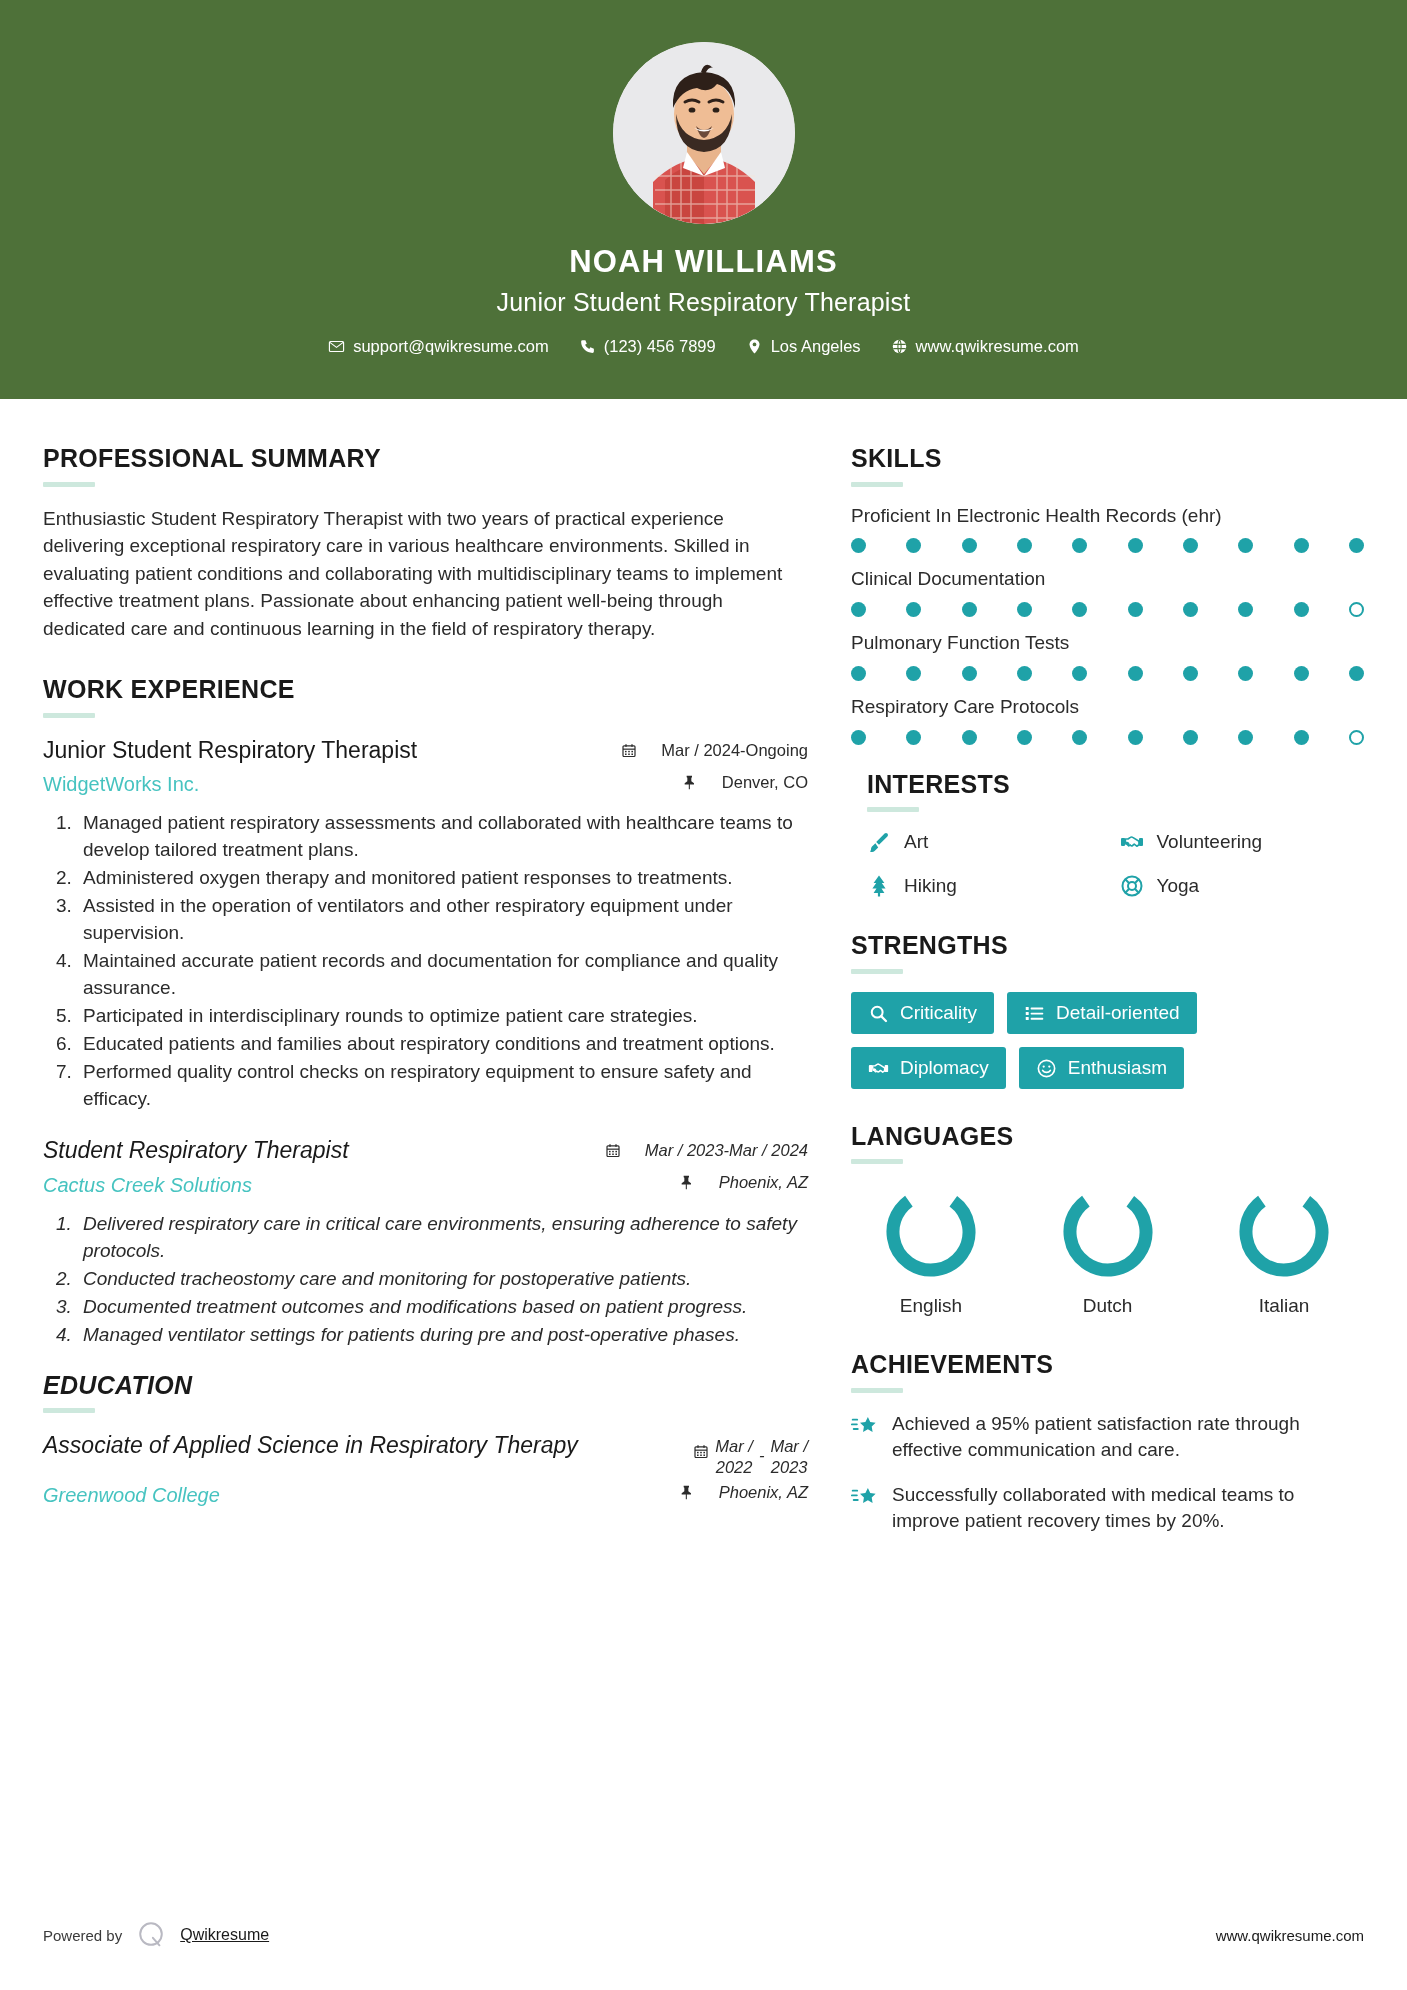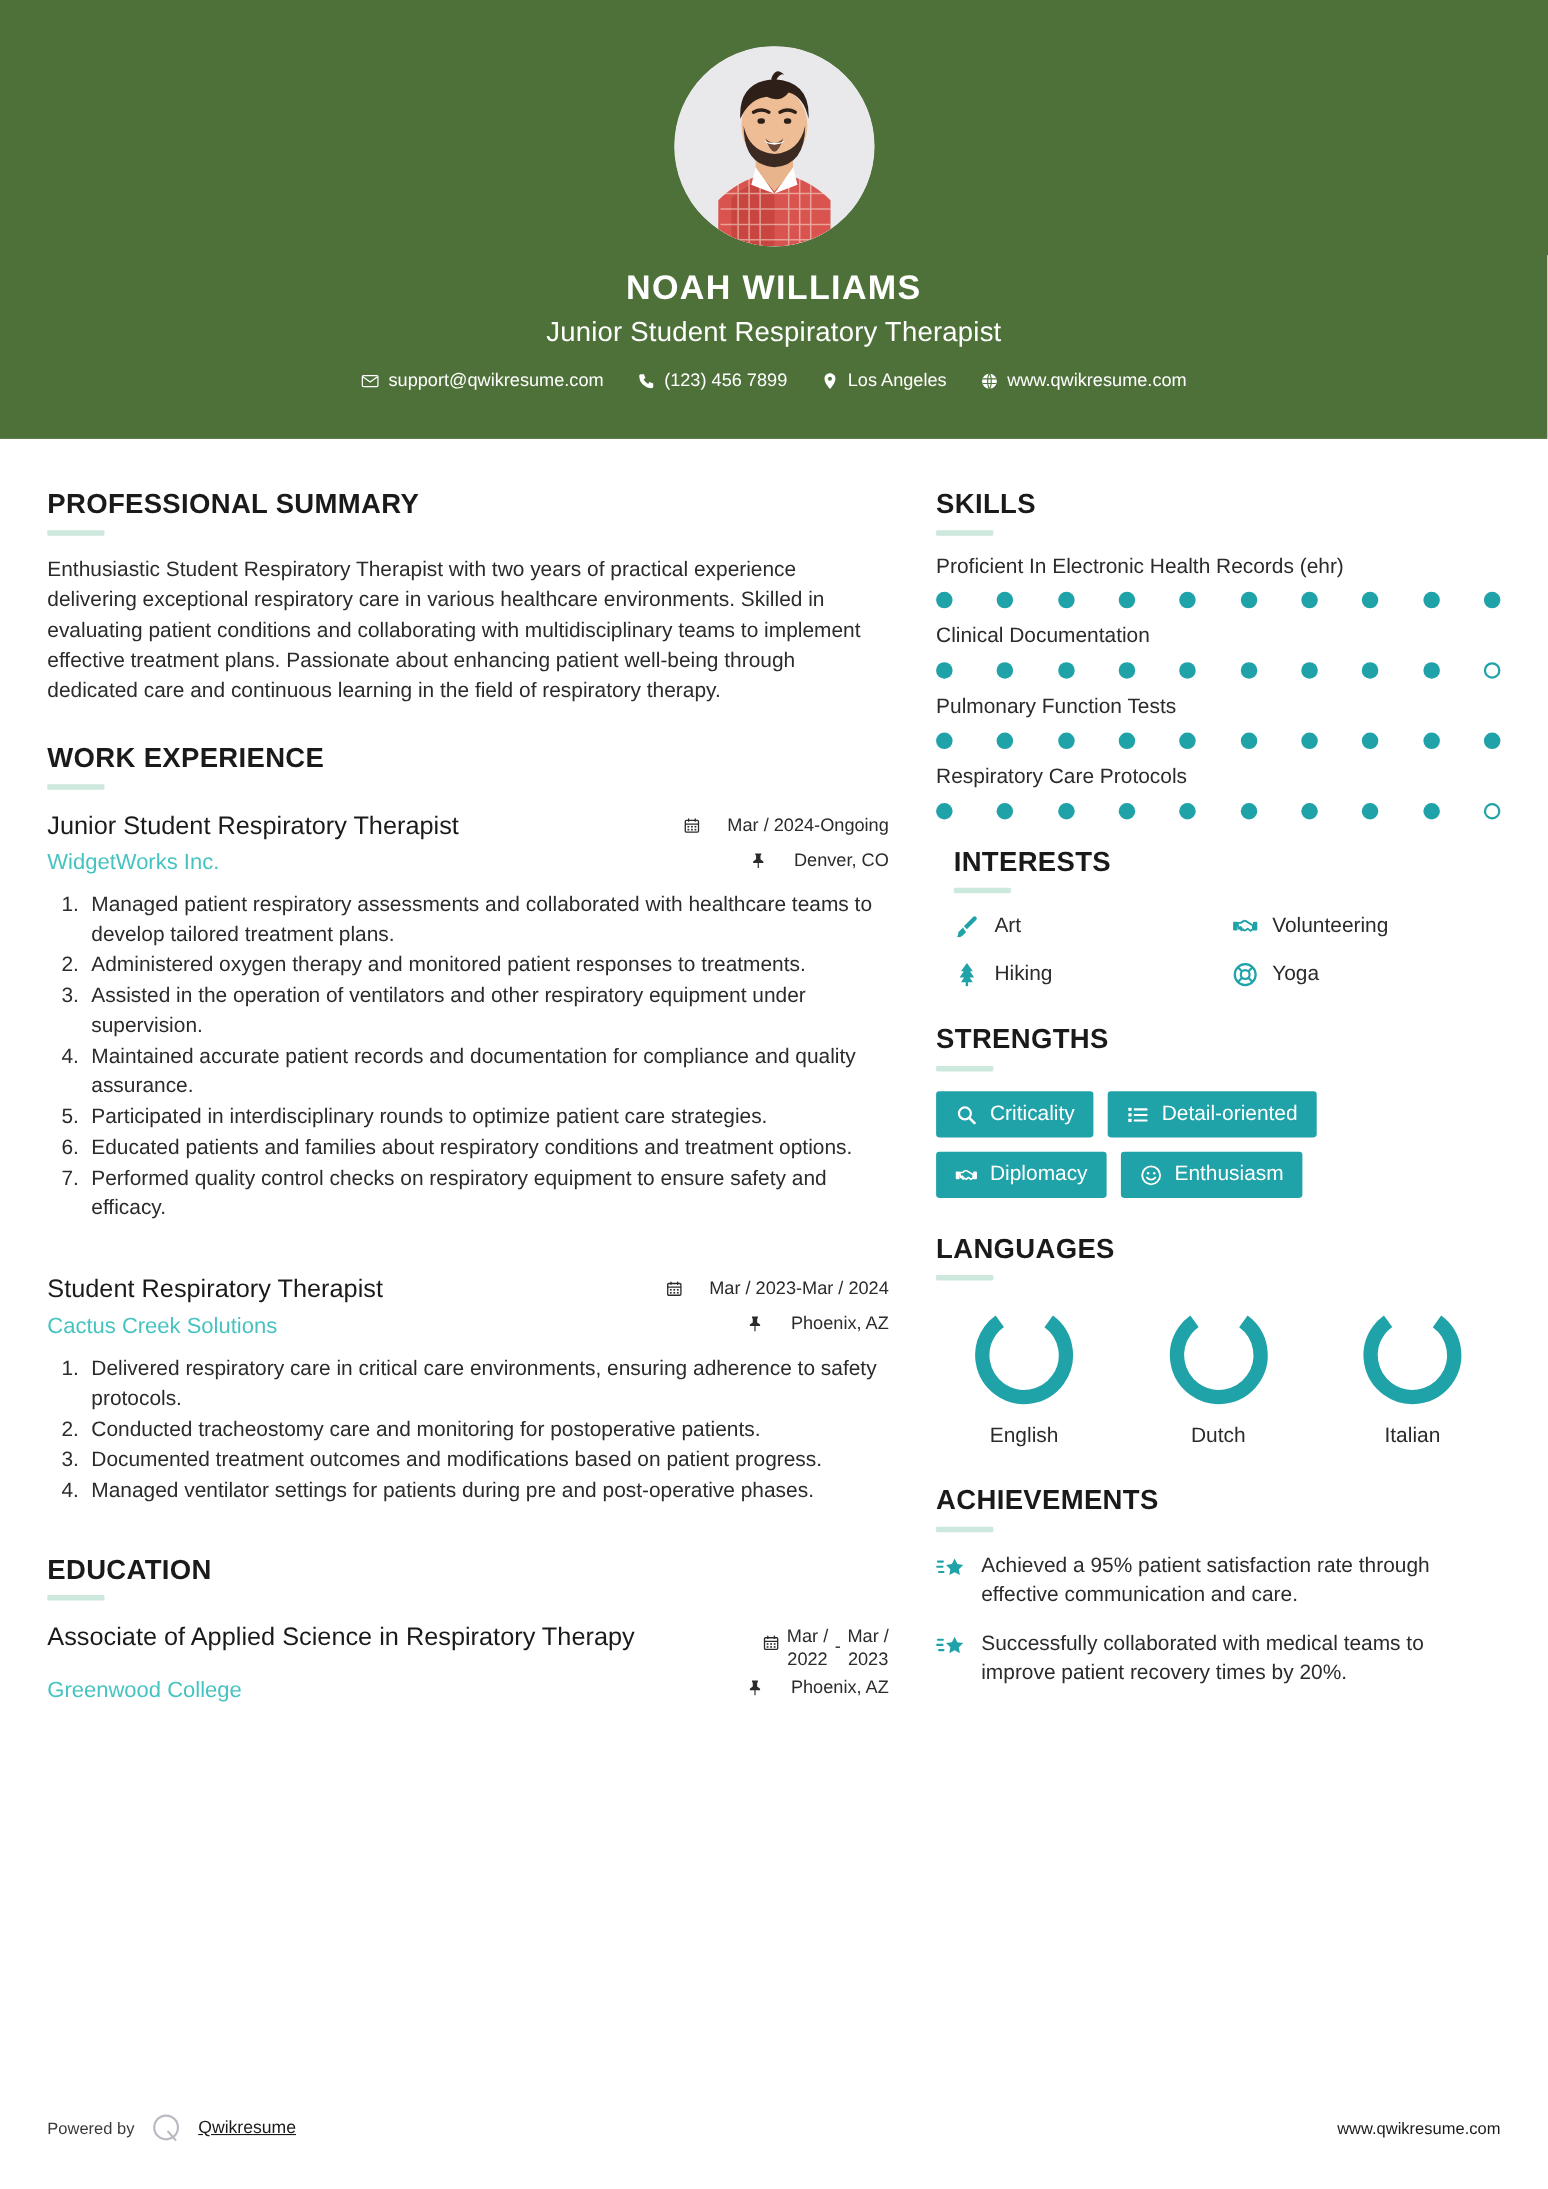--- a/index.html
+++ b/index.html
@@ -167,21 +167,21 @@
   }
   .footer-left { display:flex; align-items:center; gap: 14px; }
   .powered-by { font-size: 15px; color:#3a3a3a; }
   .qlogo { width:30px; height:30px; }
   .qlogo svg { width:100%; height:100%; }
   .qwik-link { font-size: 16px; color:#1a1a1a; text-decoration: underline; }
   .footer-right { font-size: 15px; color:#1a1a1a; }
 
   .mt34 { margin-top: 34px; }
   .mt26 { margin-top: 26px; margin-left: 16px; }
-  .mt44 { margin-top: 44px; }
+  .mt44 { margin-top: 23px; font-style: italic; }
 </style>
 </head>
 <body>
 
 <div class="page">
 
   <div class="header">
 
     <div class="avatar">
       <svg viewBox="0 0 182 182" xmlns="http://www.w3.org/2000/svg">

